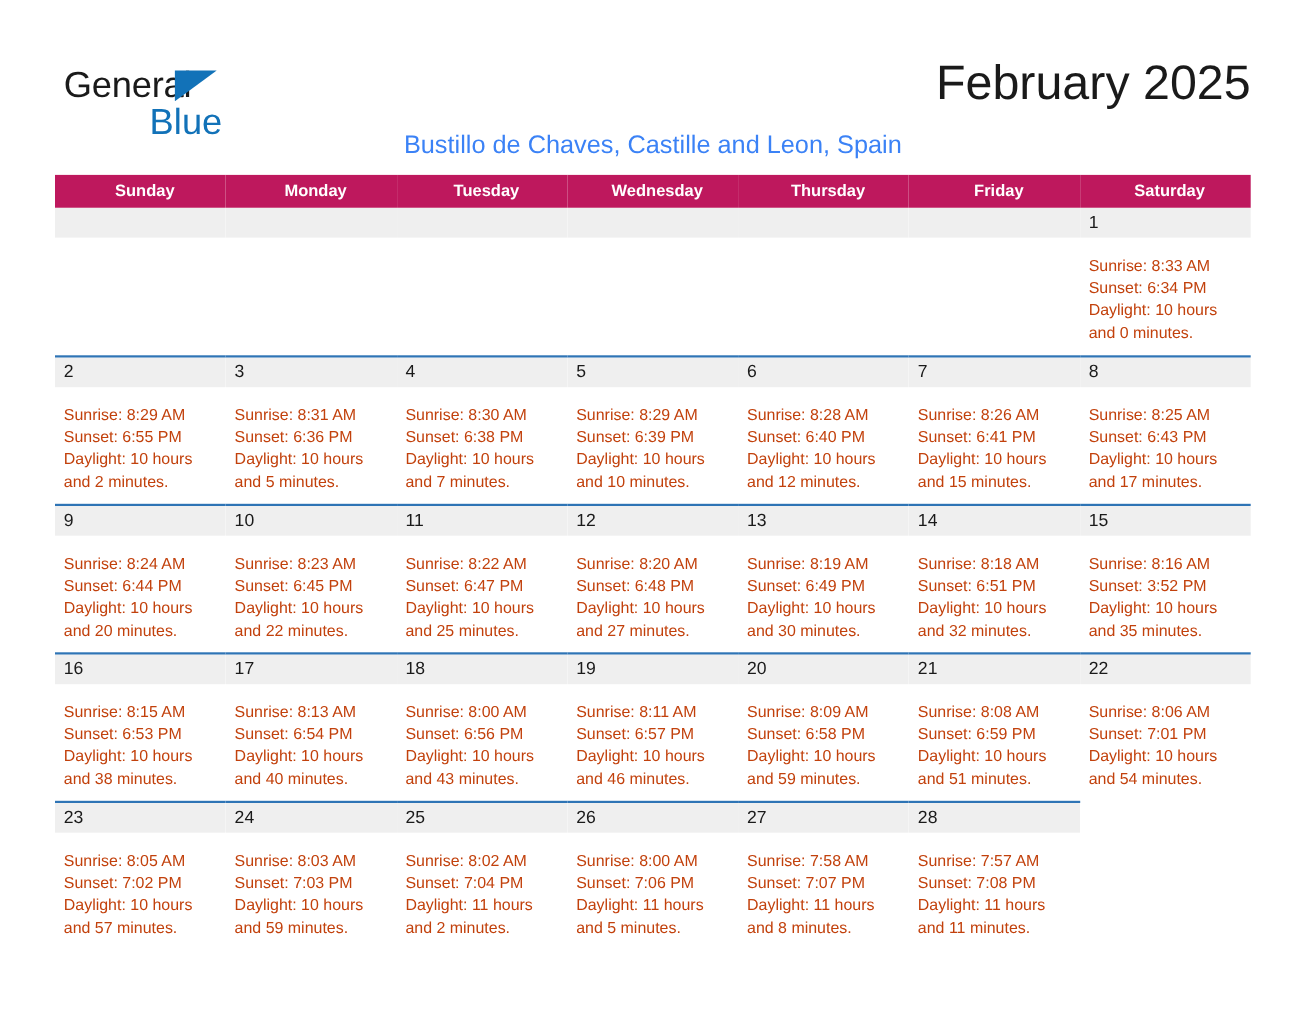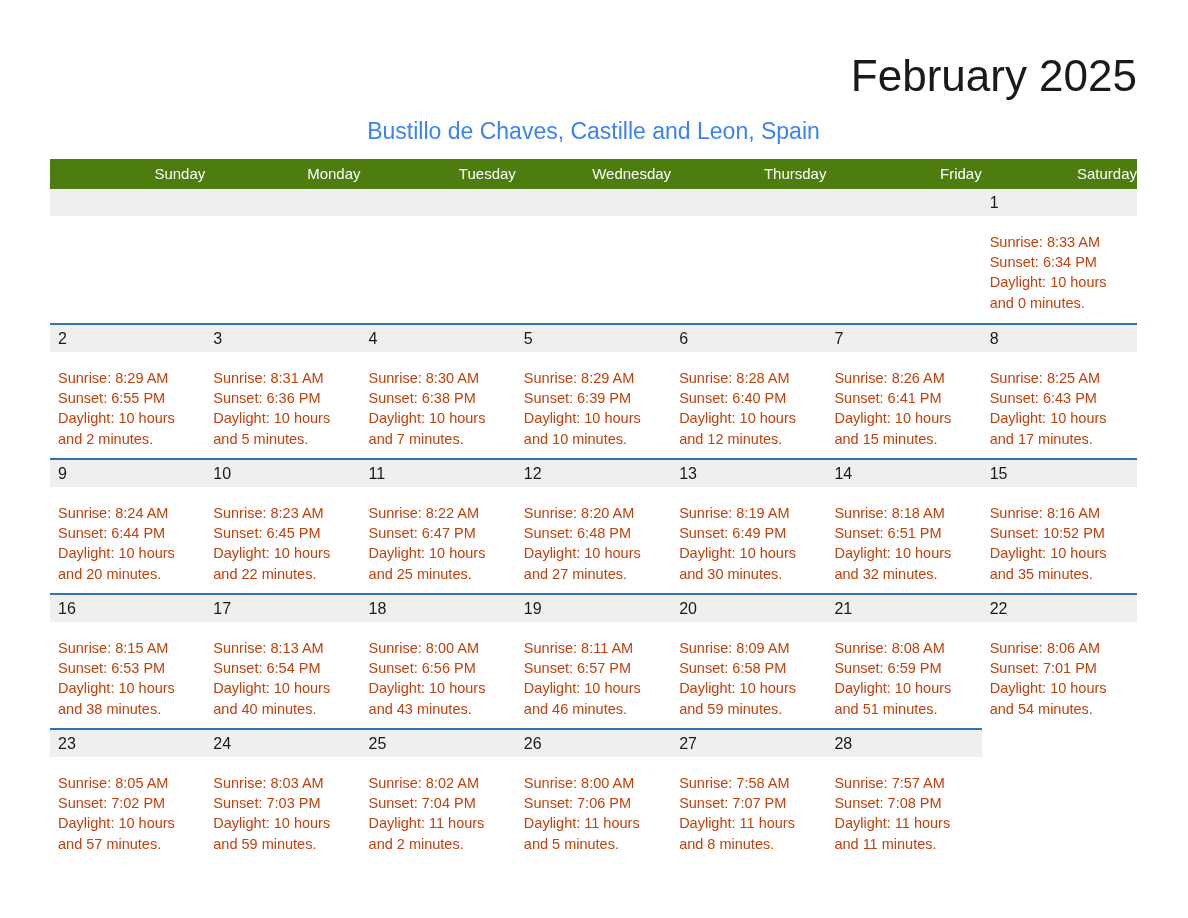--- a/index.html
+++ b/index.html
@@ -81,25 +81,25 @@
   
   .calendar {
     position: absolute;
     left: 50px;
     top: 159px;
     width: 1087px;
     border-collapse: collapse;
     table-layout: fixed;
   }
   .calendar th {
-    background: #4d7c0f;
+    background: #be185d;
     color: #ffffff;
-    font-weight: normal;
+    font-weight: bold;
     font-size: 15px;
-    text-align: right;
+    text-align: center;
     padding: 6px 0 7px 8px;
     height: 28px;
     vertical-align: middle;
   }
   .calendar td {
     width: 155.28px;
     height: 135px;
     vertical-align: top;
     padding: 0;
     border-top: 2px solid #2e74b5;
@@ -127,20 +127,25 @@
     color: #c2410c;
   }
   .details div { white-space: nowrap; }
 </style>
 </head>
 <body>
 
 <div class="page">
 
   <div class="top-bar">
+    <div class="logo">
+      <span class="logo-general">General</span>
+      <span class="logo-triangle"></span>
+      <span class="logo-blue">Blue</span>
+    </div>
     <div class="month-title">February 2025</div>
   </div>
 
   <div class="location">Bustillo de Chaves, Castille and Leon, Spain</div>
 
   <table class="calendar">
     <thead>
       <tr>
         <th>Sunday</th>
         <th>Monday</th>
@@ -298,21 +303,21 @@
               <div>Sunrise: 8:18 AM</div>
               <div>Sunset: 6:51 PM</div>
               <div>Daylight: 10 hours</div>
               <div>and 32 minutes.</div>
             </div>
           </td>
           <td>
             <span class="daynum">15</span>
             <div class="details">
               <div>Sunrise: 8:16 AM</div>
-              <div>Sunset: 10:52 PM</div>
+              <div>Sunset: 3:52 PM</div>
               <div>Daylight: 10 hours</div>
               <div>and 35 minutes.</div>
             </div>
           </td>
         </tr>
         <tr>
           <td>
             <span class="daynum">16</span>
             <div class="details">
               <div>Sunrise: 8:15 AM</div>

